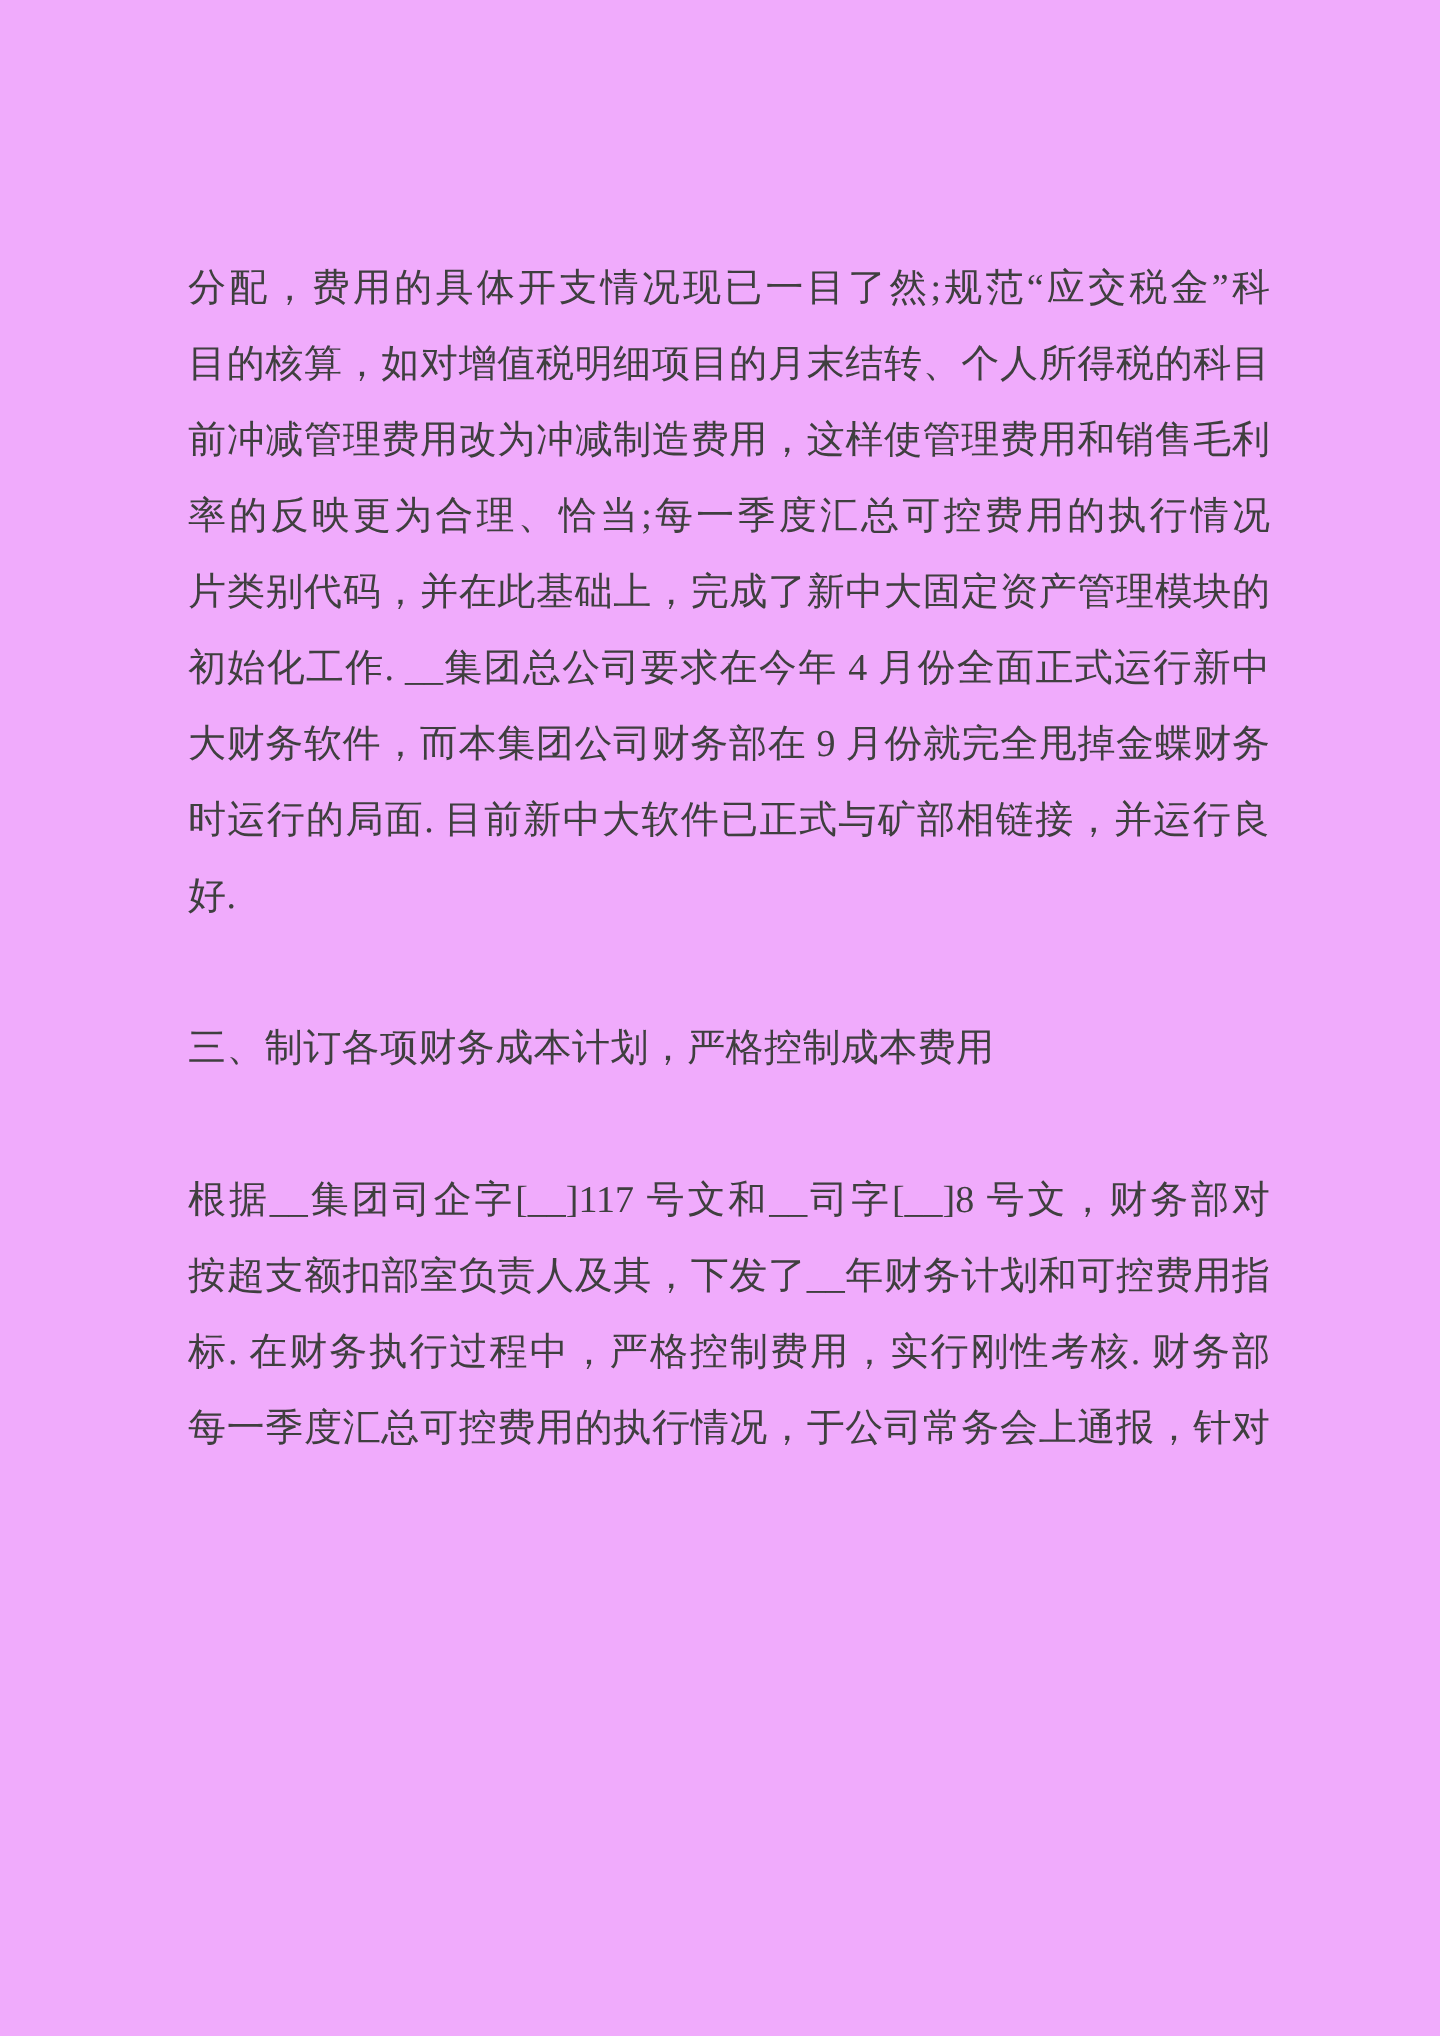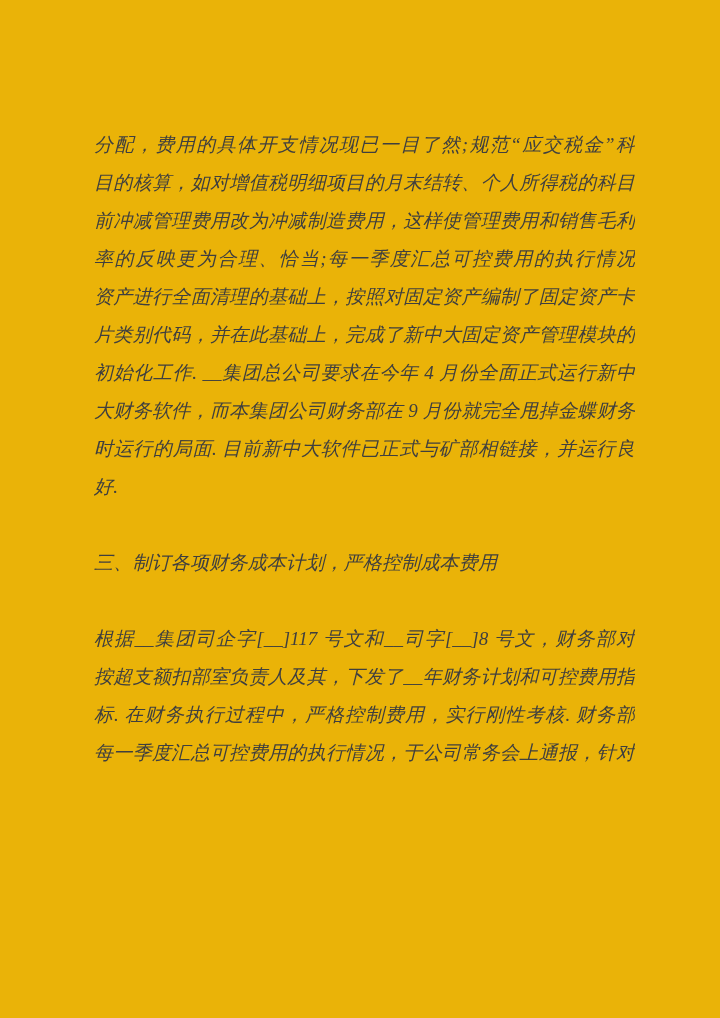--- a/index.html
+++ b/index.html
@@ -4,24 +4,23 @@
 <style>
   html, body {
     margin: 0;
     padding: 0;
     background: #ffffff;
   }
   .page {
     position: relative;
     width: 720px;
     height: 1018px;
-    background: #eab308;
+    background: #f0abfc;
     overflow: hidden;
     font-family: "Liberation Serif", "DejaVu Serif", serif;
-    font-style: italic;
   }
   .content {
     position: absolute;
     left: 94px;
     top: 126px;
     width: 541px;
     color: #3f3f3f;
     font-size: 19px;
   }
   .line {
@@ -45,21 +44,20 @@
 <body>
 
 <div class="page">
   <div class="content">
 
     <div class="para">
       <div class="line">分配，费用的具体开支情况现已一目了然;规范“应交税金”科</div>
       <div class="line">目的核算，如对增值税明细项目的月末结转、个人所得税的科目</div>
       <div class="line">前冲减管理费用改为冲减制造费用，这样使管理费用和销售毛利</div>
       <div class="line">率的反映更为合理、恰当;每一季度汇总可控费用的执行情况</div>
-      <div class="line">资产进行全面清理的基础上，按照对固定资产编制了固定资产卡</div>
       <div class="line">片类别代码，并在此基础上，完成了新中大固定资产管理模块的</div>
       <div class="line">初始化工作. __集团总公司要求在今年 4 月份全面正式运行新中</div>
       <div class="line">大财务软件，而本集团公司财务部在 9 月份就完全甩掉金蝶财务</div>
       <div class="line">时运行的局面. 目前新中大软件已正式与矿部相链接，并运行良</div>
       <div class="line short">好.</div>
     </div>
 
     <div class="spacer"></div>
 
     <div class="line short">三、制订各项财务成本计划，严格控制成本费用</div>

